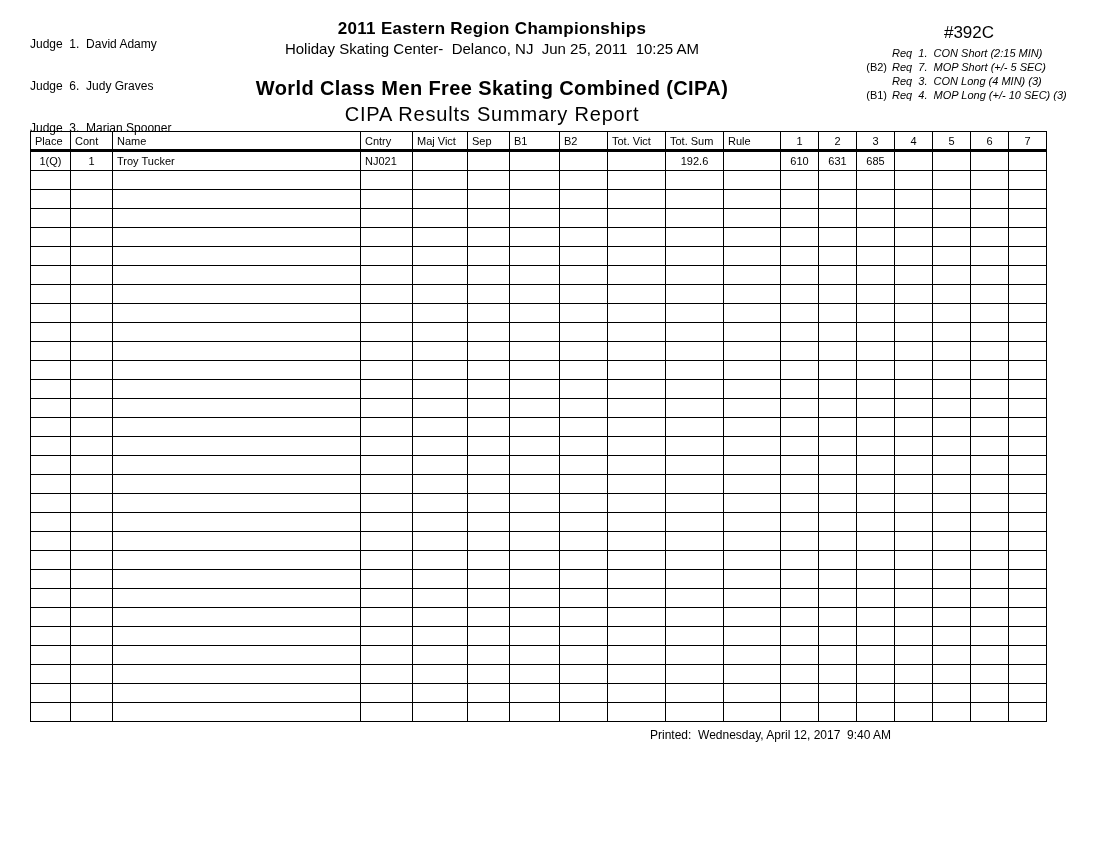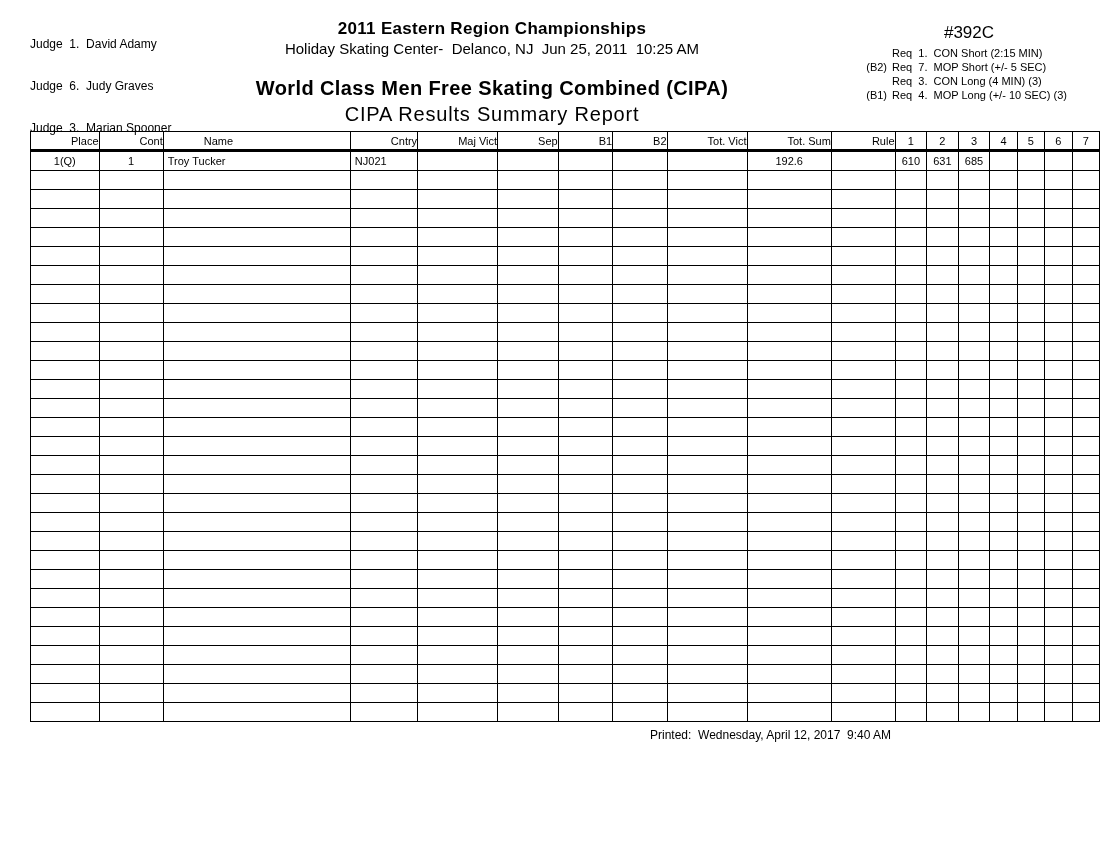--- a/index.html
+++ b/index.html
@@ -28,36 +28,36 @@
   .title-venue  { font-size: 15px; line-height: 18px; margin-top: 2px; white-space: pre; }
   .title-event  { font-size: 20px; font-weight: bold; line-height: 24px; margin-top: 18px; letter-spacing: 0.4px; }
   .title-report { font-size: 20px; line-height: 20px; margin-top: 4px; letter-spacing: 0.8px; }
 
   
   .event-info { position: absolute; left: 858px; top: 24px; width: 222px; }
   .event-num  { text-align: center; font-size: 17px; font-weight: normal; line-height: 18px; }
   .reqs { margin-top: 4px; font-size: 11px; line-height: 14px; }
   .req-row { display: grid; grid-template-columns: 29px auto; column-gap: 5px; }
   .req-prefix { text-align: right; white-space: pre; }
-  .req-text   { text-align: left;  white-space: pre; }
+  .req-text   { text-align: left;  white-space: pre; font-style: italic; }
 
   
   table.results {
     position: absolute; left: 30px; top: 131px;
     border-collapse: collapse; table-layout: fixed;
   }
   table.results th, table.results td {
     border: 1px solid #000;
     font-size: 11px;
     font-weight: normal;
     padding: 0 0 0 4px;
     white-space: nowrap; overflow: hidden;
     text-align: left; vertical-align: middle;
   }
-  table.results thead th { height: 17px; border-bottom: 3px solid #000; padding-left: 40px; }
+  table.results thead th { height: 17px; border-bottom: 3px solid #000; }
   table.results tbody td { height: 18px; }
   table.results .c { text-align: center; padding: 0; }
 
   
   .printed {
     position: absolute; left: 650px; top: 728px;
     font-size: 12px; white-space: pre;
   }
 </style>
 </head>

